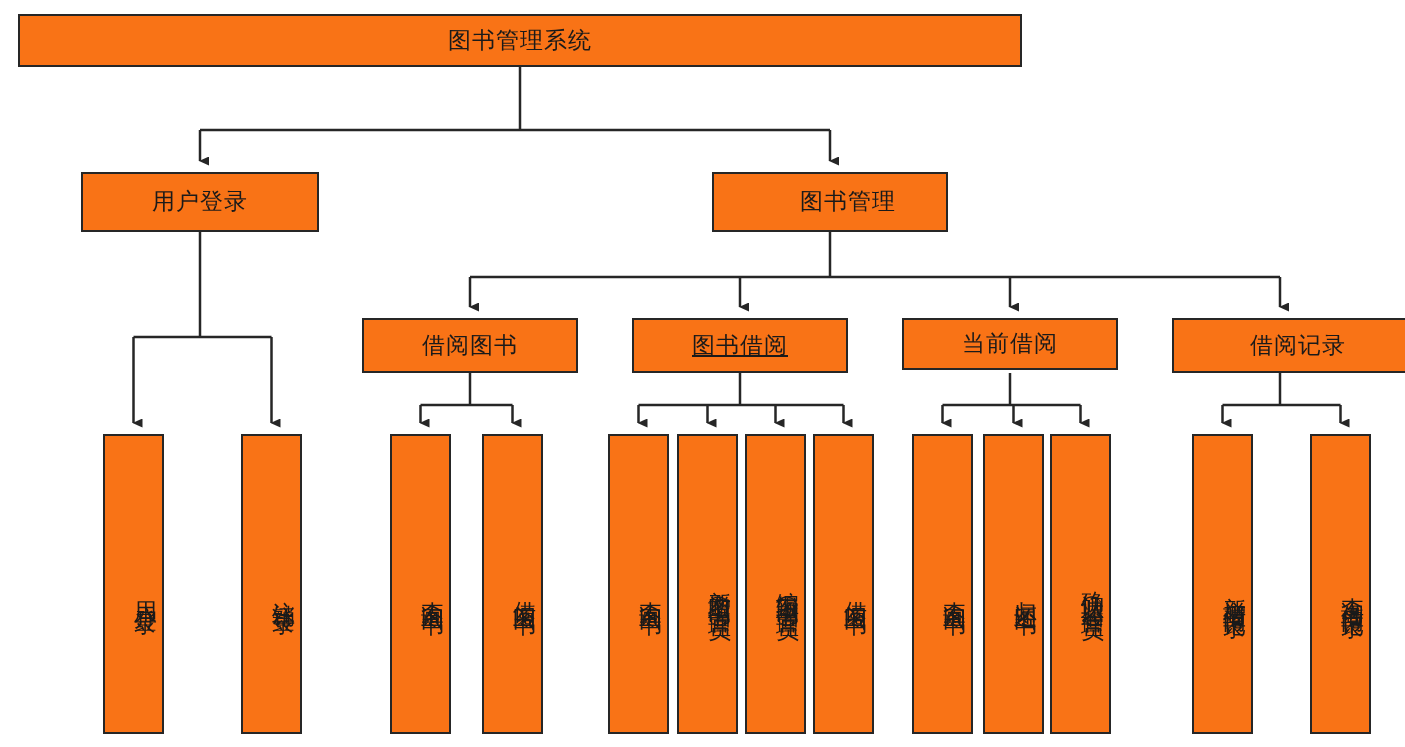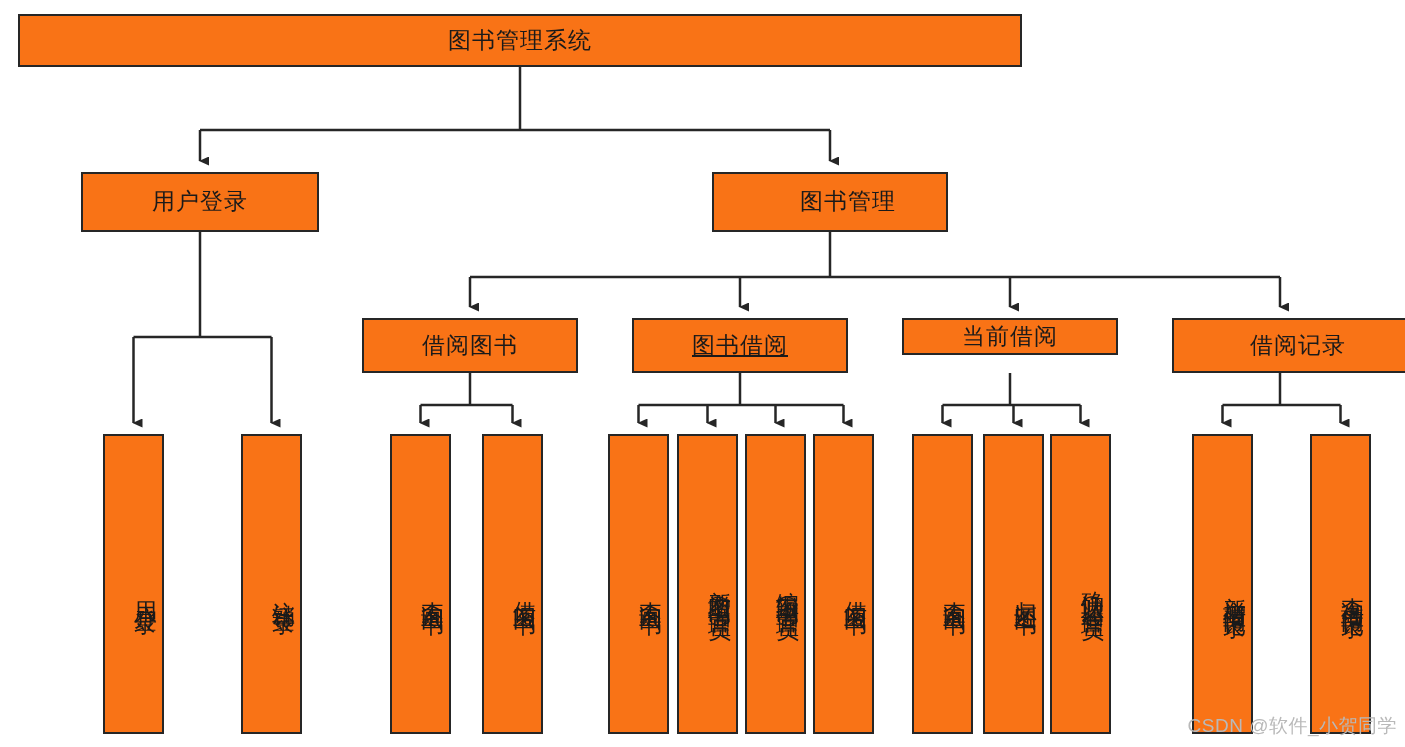--- a/index.html
+++ b/index.html
@@ -122,21 +122,21 @@
       </div>
       <div class="node-box horizontal" style="left: 712px; top: 172px; width: 236px; height: 60px; padding-left: 36px;">
         <span class="node-label">图书管理</span>
       </div>
       <div class="node-box horizontal" style="left: 362px; top: 318px; width: 216px; height: 55px;">
         <span class="node-label">借阅图书</span>
       </div>
       <div class="node-box horizontal" style="left: 632px; top: 318px; width: 216px; height: 55px; text-decoration: underline;">
         <span class="node-label">图书借阅</span>
       </div>
-      <div class="node-box horizontal" style="left: 902px; top: 318px; width: 216px; height: 37px;">
+      <div class="node-box horizontal" style="left: 902px; top: 318px; width: 216px; height: 52px;">
         <span class="node-label">当前借阅</span>
       </div>
       <div class="node-box horizontal" style="left: 1172px; top: 318px; width: 252px; height: 55px;">
         <span class="node-label">借阅记录</span>
       </div>
       <div class="node-box vertical" style="left: 103px; top: 434px; width: 61px; height: 300px;">
         <span class="node-label">用户登录</span>
       </div>
       <div class="node-box vertical" style="left: 241px; top: 434px; width: 61px; height: 300px;">
         <span class="node-label">注销登录</span>
@@ -168,14 +168,13 @@
       <div class="node-box vertical" style="left: 1050px; top: 434px; width: 61px; height: 300px;">
         <span class="node-label">确认归还（管理员）</span>
       </div>
       <div class="node-box vertical" style="left: 1192px; top: 434px; width: 61px; height: 300px;">
         <span class="node-label">新增借阅记录</span>
       </div>
       <div class="node-box vertical" style="left: 1310px; top: 434px; width: 61px; height: 300px;">
         <span class="node-label">查询借阅记录</span>
       </div>
     </div>
-  <div class="watermark">CSDN @软件_小贺同学</div>
 </div>
 
 </body></html>

